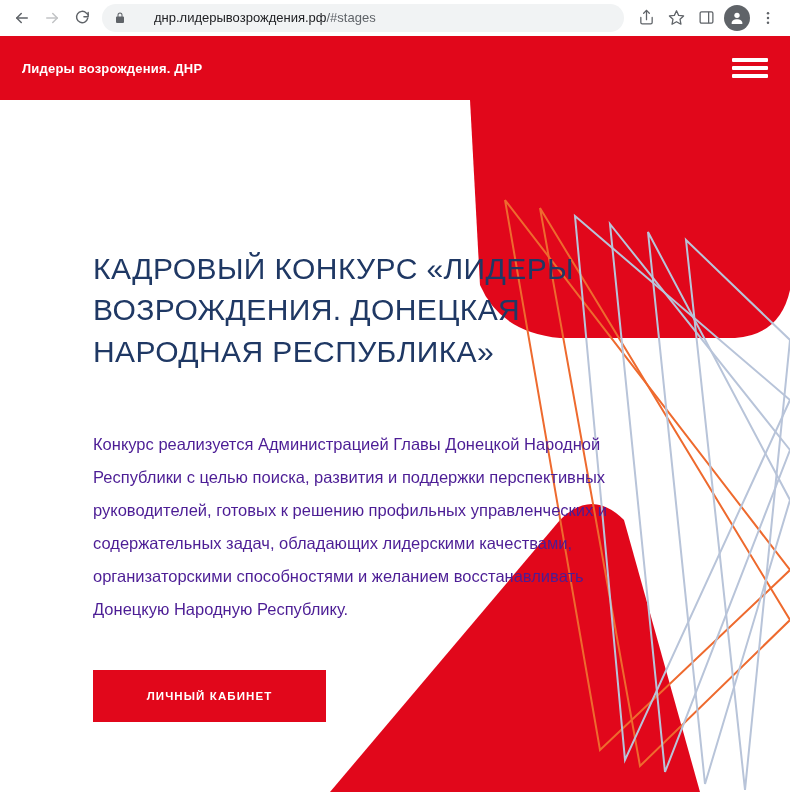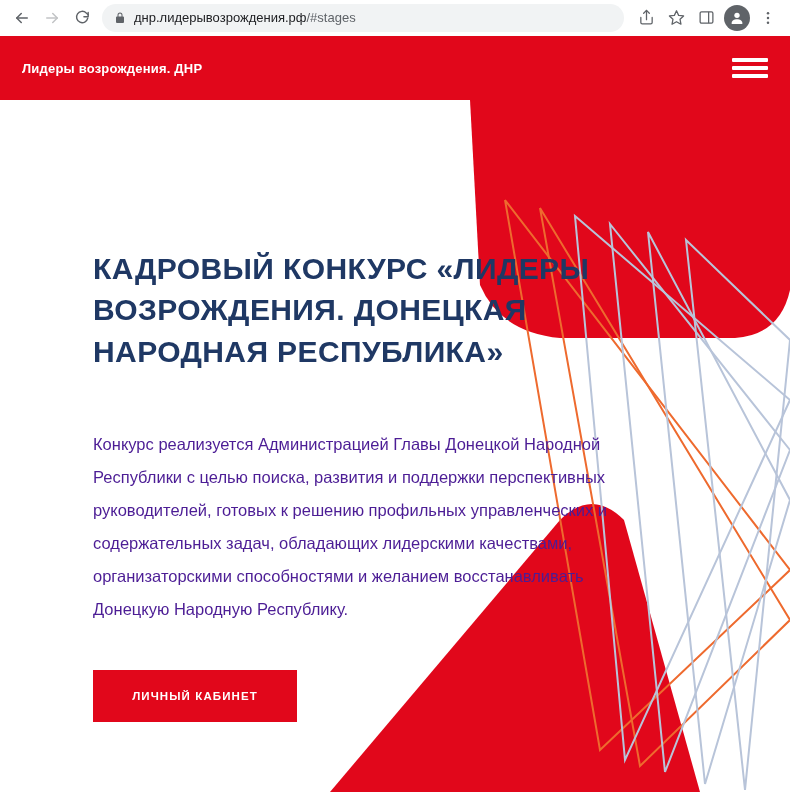--- a/index.html
+++ b/index.html
@@ -33,20 +33,21 @@
   .omnibox {
     flex: 1 1 auto;
     height: 28px;
     background: #f1f3f4;
     border-radius: 14px;
     display: flex;
     align-items: center;
     padding: 0 12px;
     margin: 0 6px 0 4px;
     min-width: 0;
+    gap: 20px;
   }
   .omnibox .lock { margin-right: 8px; display: flex; align-items: center; }
   .omnibox .url {
     font-size: 13px;
     color: #202124;
     white-space: nowrap;
     overflow: hidden;
     text-overflow: ellipsis;
   }
   .omnibox .url .path { color: #5f6368; }
@@ -115,38 +116,38 @@
   .hero-content {
     position: relative;
     z-index: 3;
     padding: 148px 0 0 93px;
     max-width: 640px;
   }
   .hero-title {
     color: #1f3864;
     font-size: 30px;
     line-height: 1.38;
-    font-weight: bold;
+    font-weight: normal;
     letter-spacing: 0.4px;
     margin: 0 0 56px 0;
     max-width: 540px;
     text-transform: uppercase;
   }
   .hero-text {
     color: #4c1d95;
     font-size: 16.5px;
     line-height: 2.0;
     max-width: 600px;
     margin: 0 0 44px 0;
   }
   .cta-button {
     display: inline-flex;
     align-items: center;
     justify-content: center;
-    width: 204px;
+    width: 233px;
     height: 52px;
     background: #e1071b;
     color: #ffffff;
     font-size: 11.5px;
     font-weight: bold;
     letter-spacing: 1.1px;
     text-transform: uppercase;
     border: none;
     cursor: pointer;
   }

